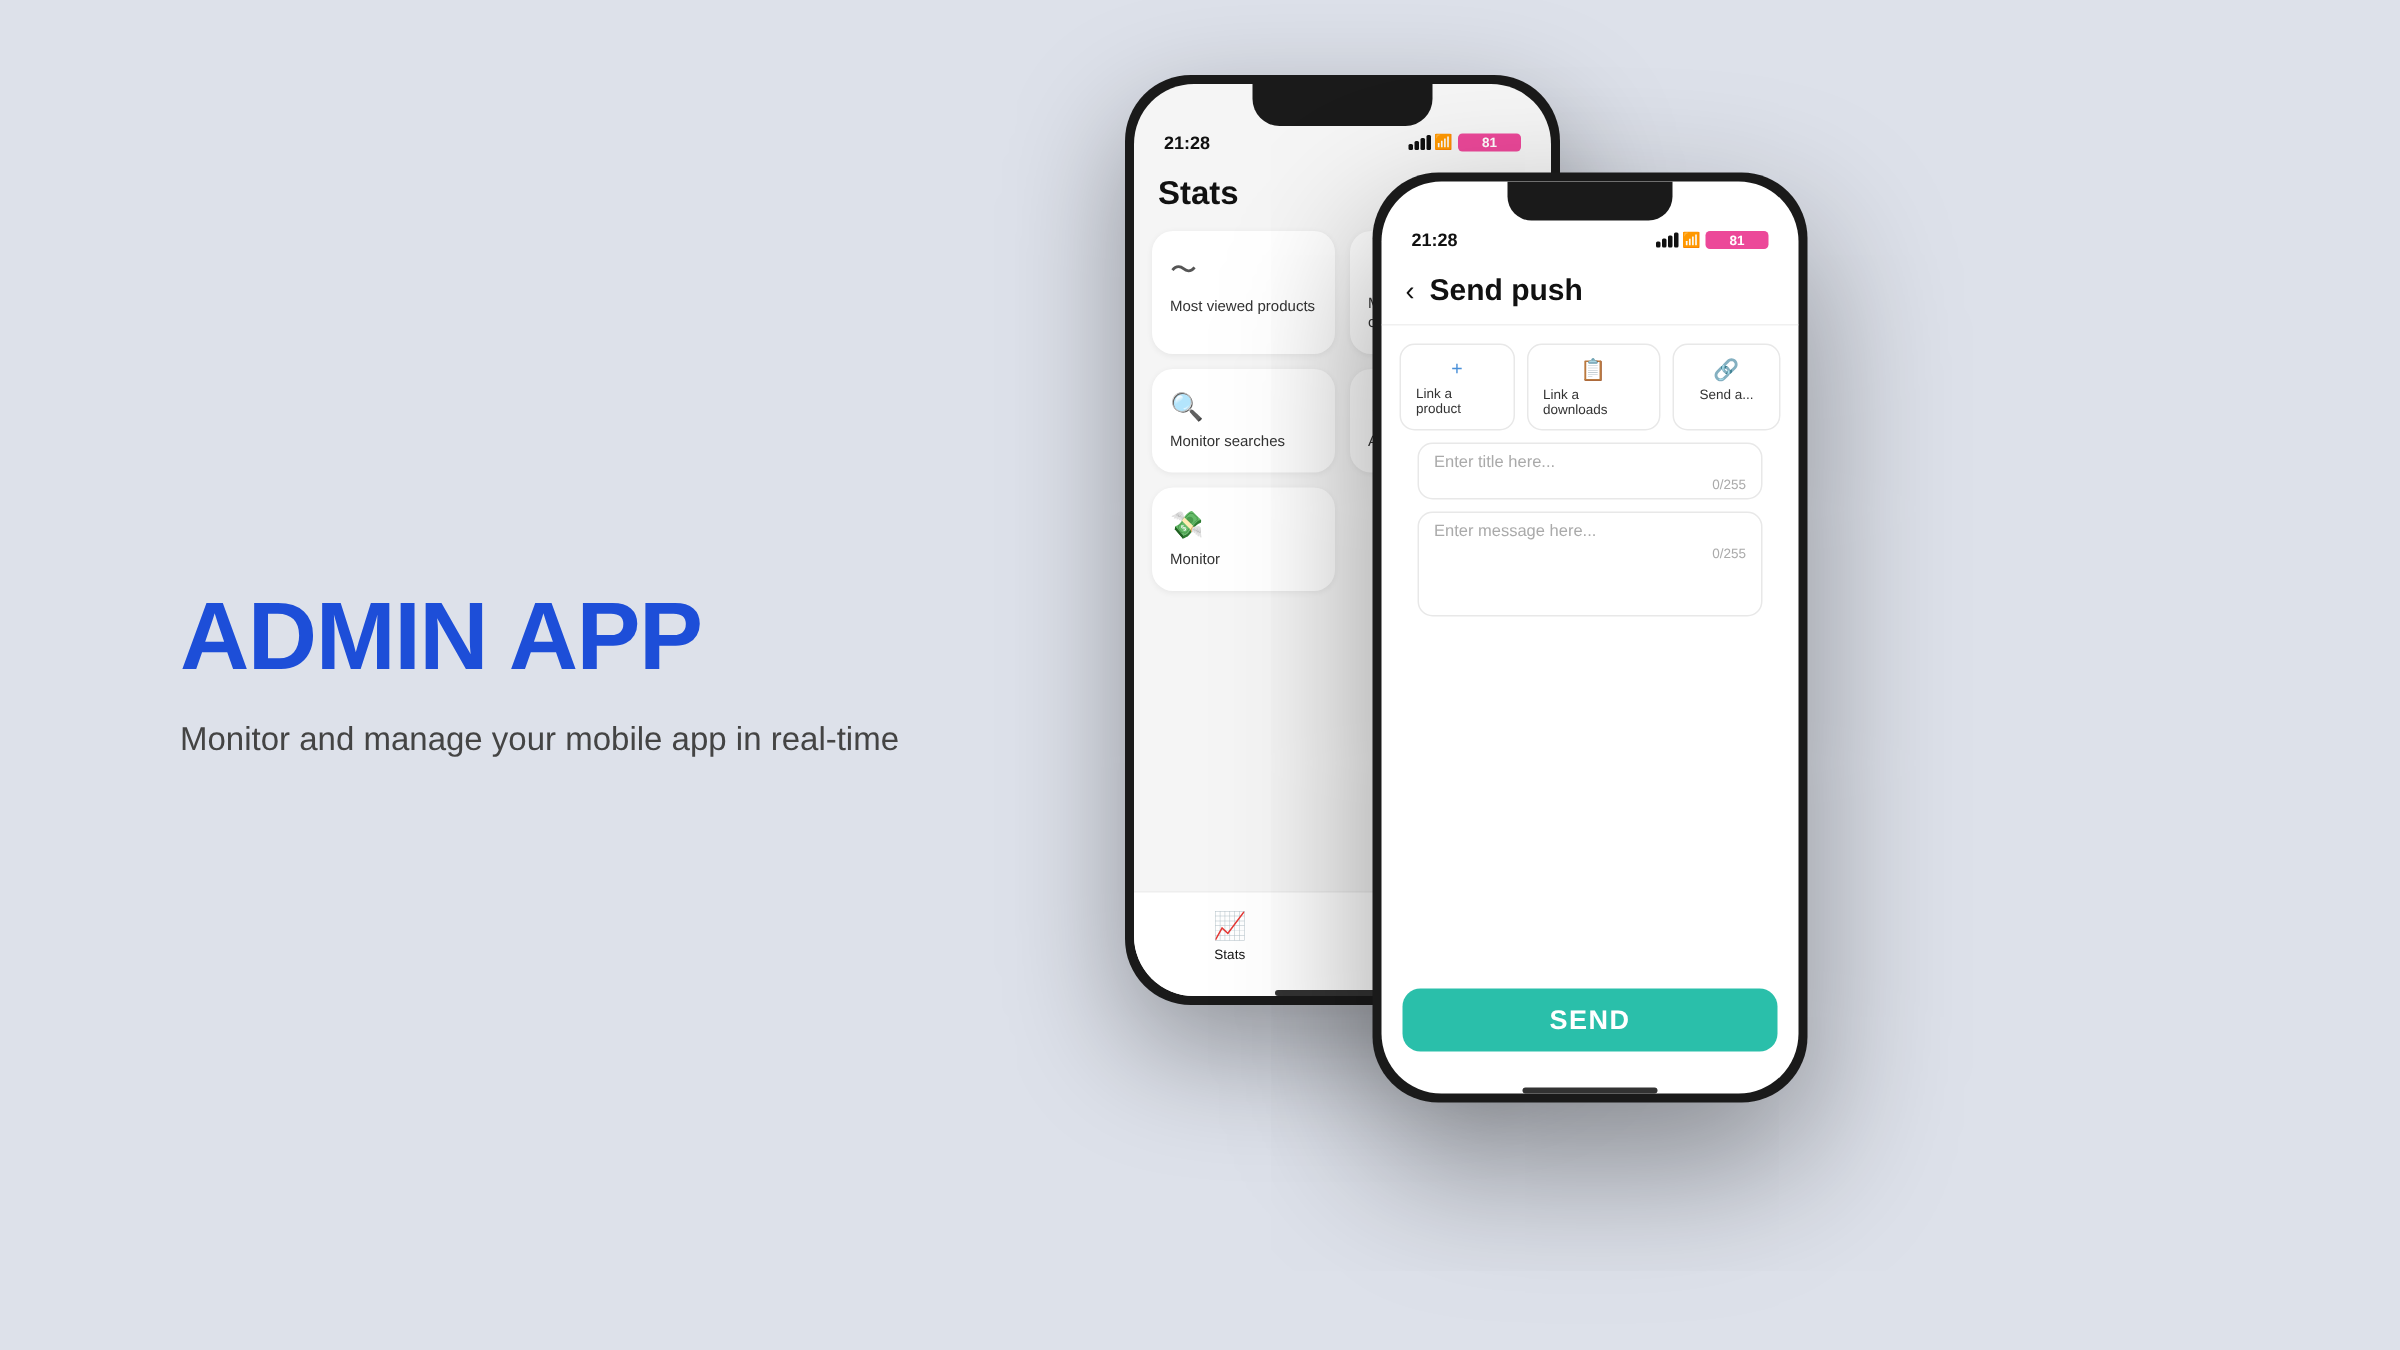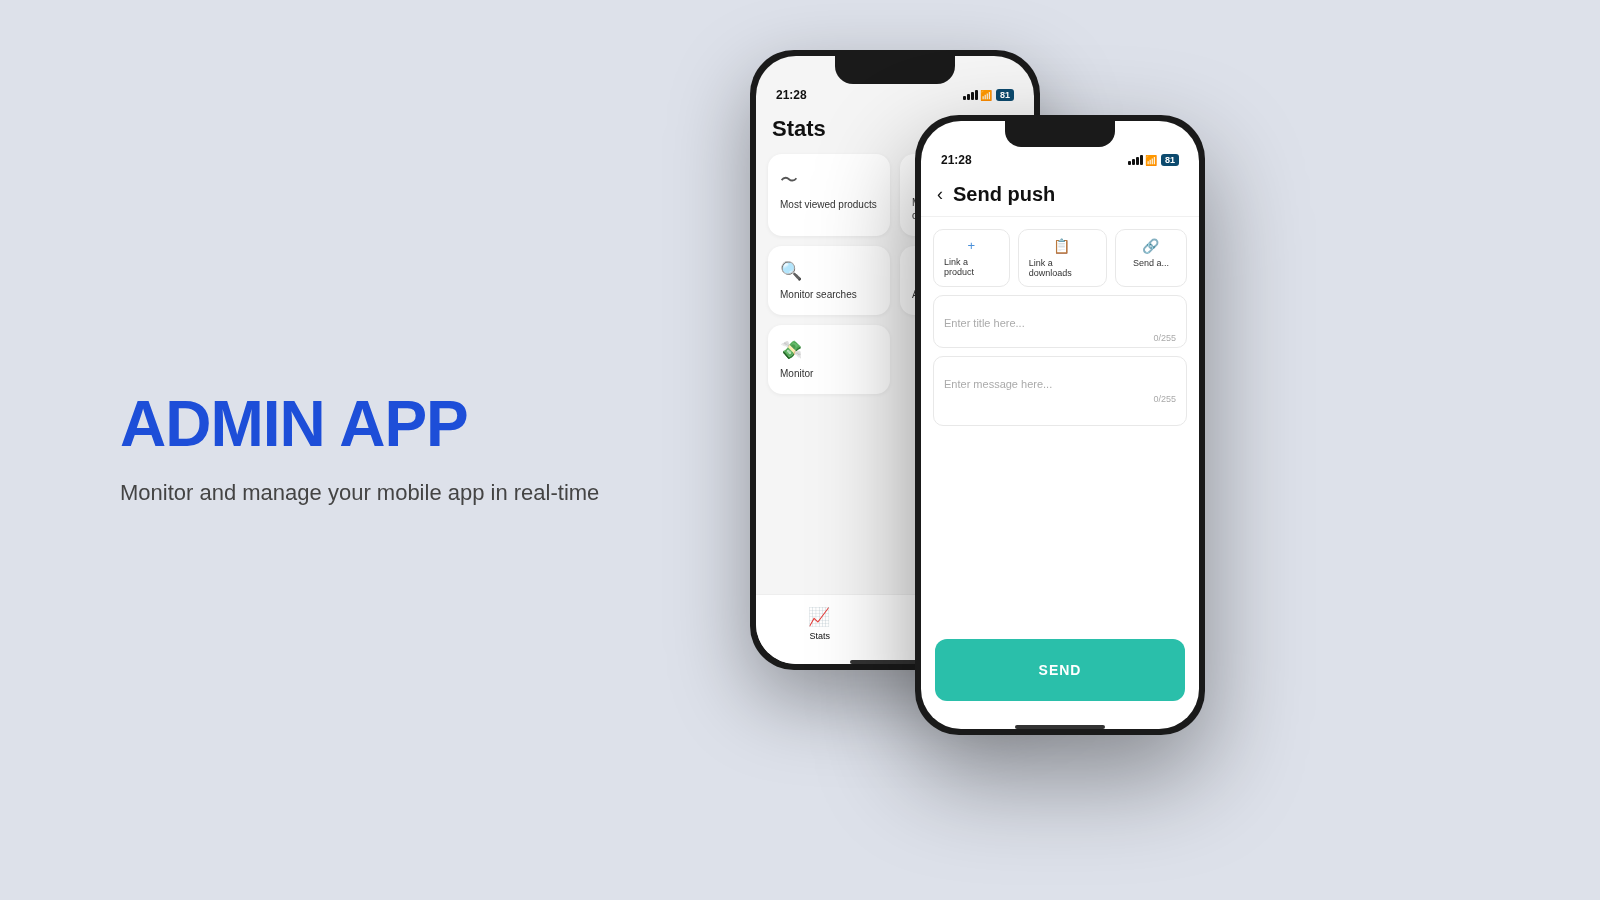--- a/index.html
+++ b/index.html
@@ -235,52 +235,52 @@
       background: #fff;
       min-width: 72px;
     }
 
     .link-btn .link-icon { font-size: 14px; }
     .link-btn.product .link-icon { color: #4a90d9; }
     .link-btn.collection .link-icon { color: #4a90d9; }
     .link-btn.other .link-icon { color: #888; }
 
     .push-input-area {
-      margin: 0 12px 8px;
+      margin: 0 24px 8px;
       border: 1px solid #e8e8e8;
       border-radius: 10px;
-      padding: 21px 10px 4px;
+      padding: 6px 10px 4px;
       background: #fff;
     }
 
     .push-input-placeholder {
       font-size: 11px;
       color: #aaa;
     }
 
     .push-input-count {
       text-align: right;
       font-size: 9px;
       color: #aaa;
       margin-top: 4px;
     }
 
     .send-btn {
       position: absolute;
       bottom: 28px;
       left: 14px;
       right: 14px;
-      height: 62px;
+      height: 42px;
       background: #2abfaa;
       border-radius: 12px;
       display: flex;
       align-items: center;
       justify-content: center;
       color: #fff;
-      font-size: 14px;
+      font-size: 18px;
       font-weight: 700;
       letter-spacing: 1px;
     }
 
     
     .home-indicator {
       position: absolute;
       bottom: 6px;
       left: 50%;
       transform: translateX(-50%);
@@ -305,24 +305,24 @@
 
     
     .wifi-icon { font-size: 10px; }
 
     
     .battery {
       display: inline-flex;
       align-items: center;
       font-size: 9px;
       font-weight: 700;
-      background: #0c4a6e;
+      background: #ec4899;
       color: #fff;
       border-radius: 3px;
-      padding: 1px 4px;
+      padding: 1px 16px;
       height: 12px;
     }
   </style>
 </head>
 <body>
 
 <div class="left-section">
   <h1 class="app-title">ADMIN APP</h1>
   <p class="app-subtitle">Monitor and manage your mobile app in real-time</p>
 </div>

